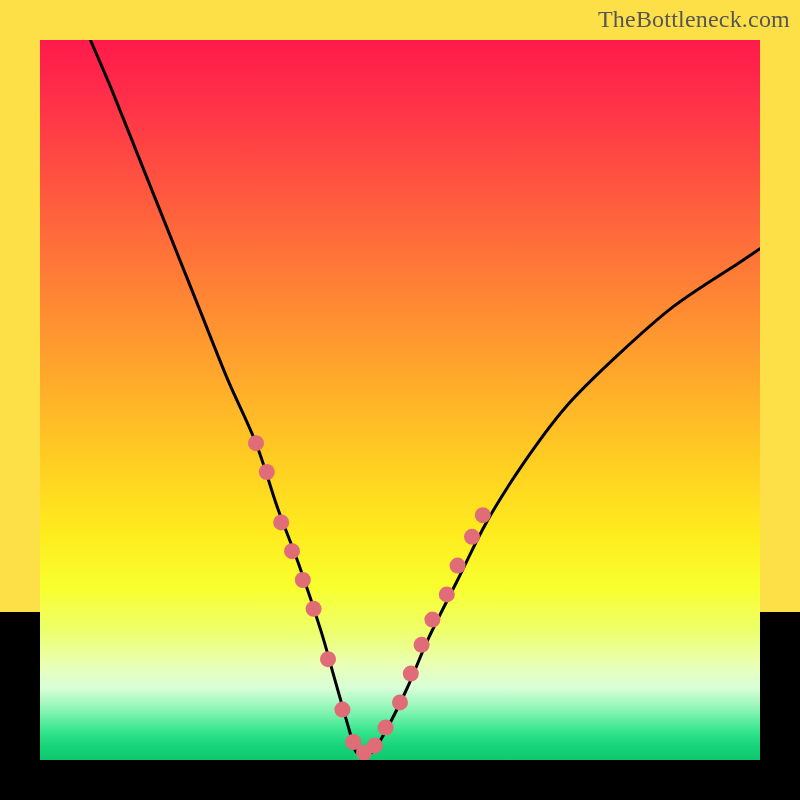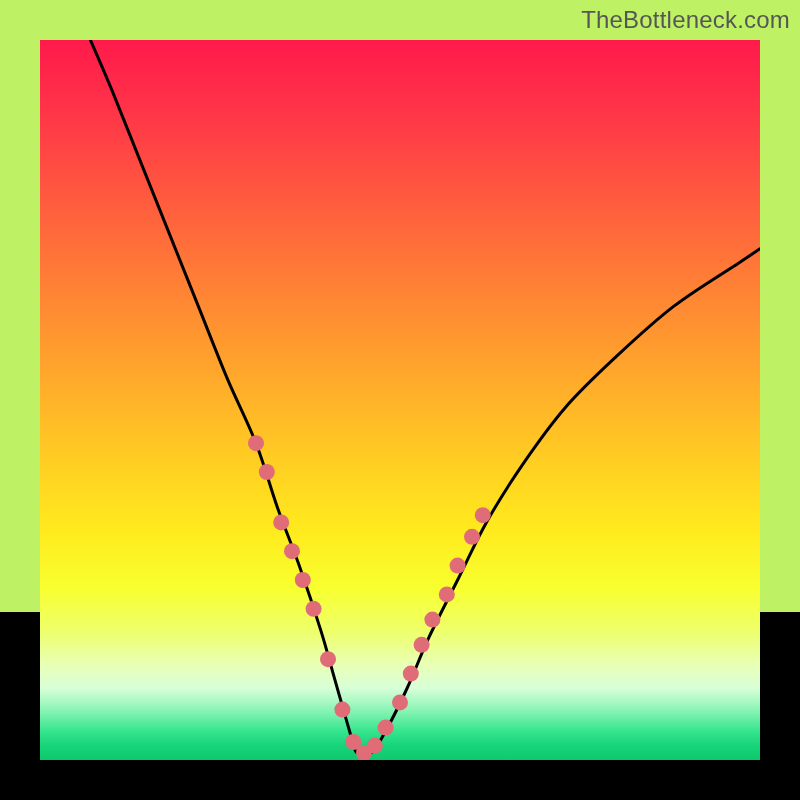--- a/index.html
+++ b/index.html
@@ -8,21 +8,22 @@
     width: 800px;
     height: 800px;
     overflow: hidden;
     background: #000;
     font-family: Arial, Helvetica, sans-serif;
   }
   .frame {
     position: relative;
     width: 800px;
     height: 612px;
-    background: #bef264;
+    background: #fde047;
+    font-family: Liberation Serif, serif;
   }
   .watermark {
     position: absolute;
     top: 6px;
     right: 10px;
     color: #565656;
     font-size: 24px;
     font-weight: 500;
     letter-spacing: 0.2px;
     z-index: 10;

